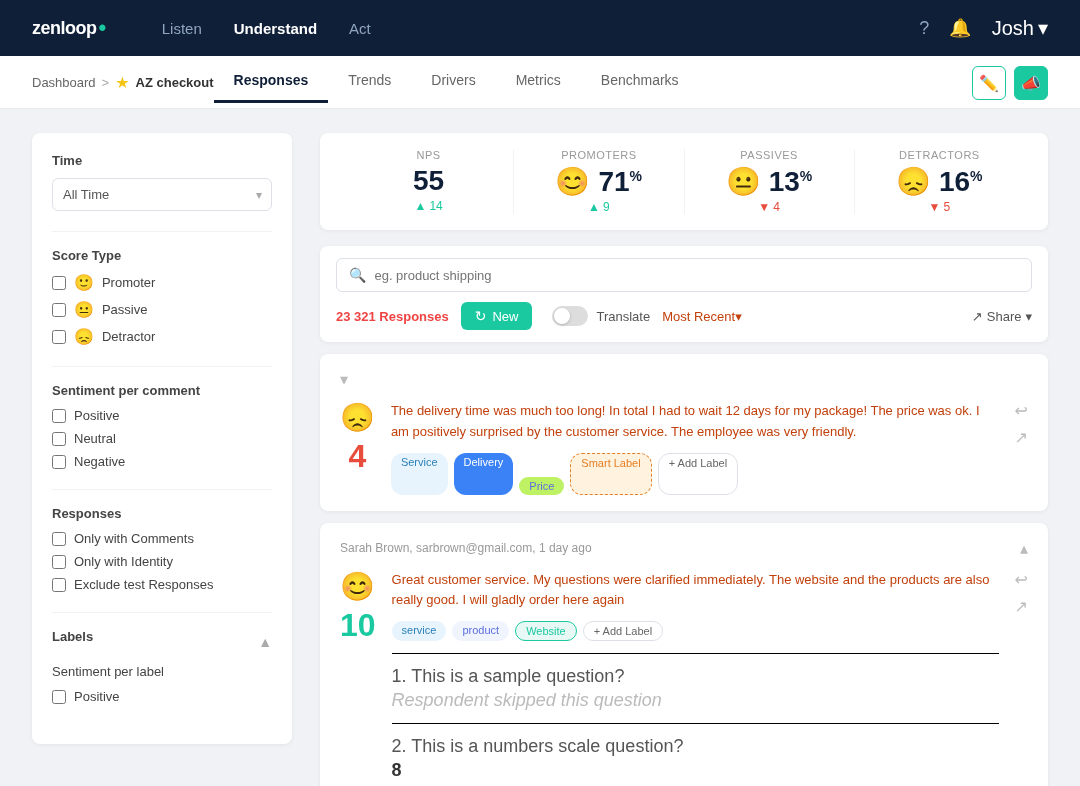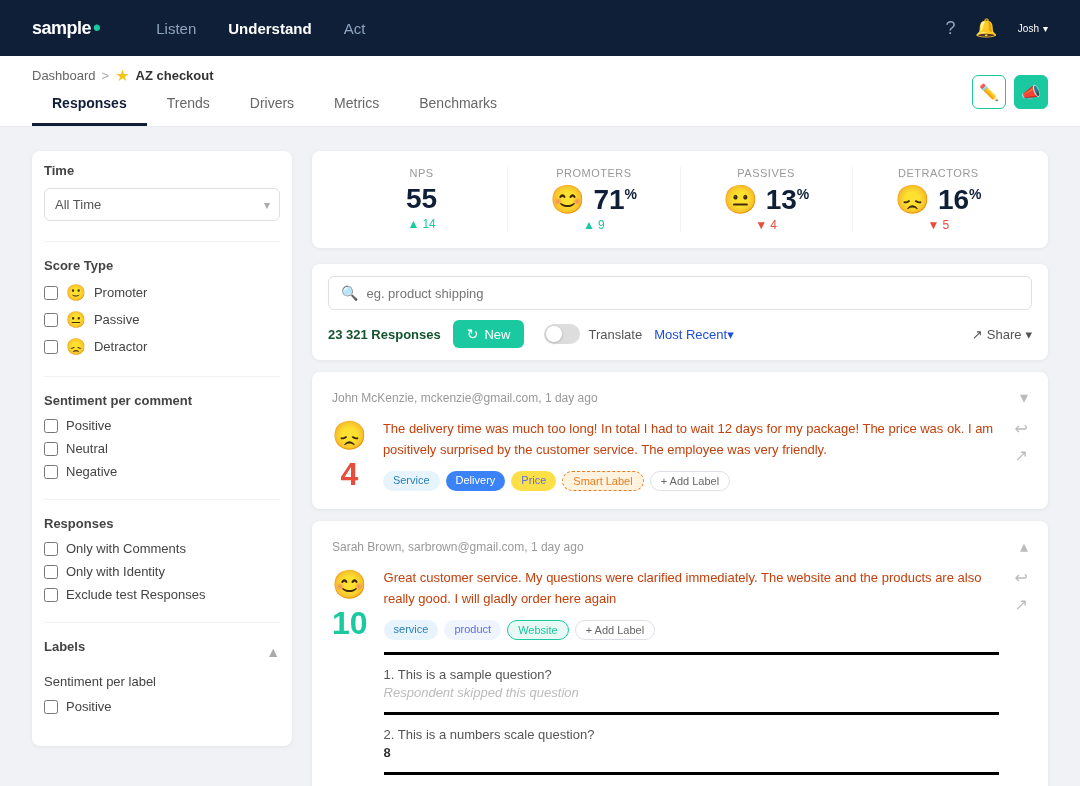--- a/index.html
+++ b/index.html
@@ -7,38 +7,38 @@
 
     
     .topnav { background: #0f1f38; height: 56px; display: flex; align-items: center; padding: 0 32px; gap: 40px; }
     .logo { color: #fff; font-weight: 700; font-size: 18px; letter-spacing: -0.5px; display: flex; align-items: center; gap: 2px; }
     .logo-dot { color: #1ac9a0; font-size: 22px; }
     .nav-links { display: flex; gap: 32px; margin-left: 16px; }
     .nav-link { color: #8fa4be; font-size: 15px; cursor: pointer; text-decoration: none; }
     .nav-link.active { color: #fff; font-weight: 600; }
     .nav-right { margin-left: auto; display: flex; align-items: center; gap: 20px; }
     .nav-icon { color: #8fa4be; cursor: pointer; font-size: 18px; }
-    .nav-user { color: #fff; cursor: pointer; font-size: 10px; display: flex; align-items: center; gap: 4px; }
+    .nav-user { color: #fff; cursor: pointer; font-size: 20px; display: flex; align-items: center; gap: 4px; }
 
     
     .breadcrumb-bar { background: #fff; padding: 10px 32px 0; border-bottom: 1px solid #e8eaed; display: flex; align-items: center; justify-content: space-between; }
     .breadcrumb { display: flex; align-items: center; gap: 6px; font-size: 13px; color: #666; padding-bottom: 10px; }
     .breadcrumb-star { color: #f5c518; font-size: 16px; }
     .breadcrumb-current { font-weight: 600; color: #333; }
     .breadcrumb-sep { color: #aaa; }
     .tabs { display: flex; gap: 0; }
     .tab { padding: 0 20px 12px; font-size: 14px; color: #666; cursor: pointer; border-bottom: 3px solid transparent; font-weight: 500; }
     .tab.active { color: #0f1f38; border-bottom: 3px solid #0f1f38; font-weight: 600; }
     .breadcrumb-actions { display: flex; gap: 8px; padding-bottom: 8px; }
     .action-btn { width: 34px; height: 34px; border-radius: 6px; border: 1px solid #1ac9a0; background: #fff; display: flex; align-items: center; justify-content: center; cursor: pointer; color: #1ac9a0; font-size: 16px; }
     .action-btn.filled { background: #1ac9a0; color: #fff; }
 
     
     .main { display: flex; gap: 0; padding: 24px 32px; max-width: 1080px; margin: 0 auto; }
-    .sidebar { width: 260px; min-width: 260px; background: #fff; border-radius: 8px; padding: 12px; margin-right: 20px; height: fit-content; box-shadow: 0 1px 4px rgba(0,0,0,0.06); }
+    .sidebar { width: 260px; min-width: 260px; background: #fff; border-radius: 8px; padding: 20px; margin-right: 28px; height: fit-content; box-shadow: 0 1px 4px rgba(0,0,0,0.06); }
     .content { flex: 1; }
 
     
     .filter-section { margin-bottom: 20px; }
     .filter-label { font-size: 13px; font-weight: 600; color: #444; margin-bottom: 10px; }
     .select-wrapper { position: relative; }
     .select-wrapper select { width: 100%; padding: 8px 32px 8px 10px; border: 1px solid #dde1e7; border-radius: 6px; font-size: 13px; color: #555; appearance: none; background: #fff; cursor: pointer; }
     .select-arrow { position: absolute; right: 10px; top: 50%; transform: translateY(-50%); color: #aaa; pointer-events: none; font-size: 12px; }
     .checkbox-item { display: flex; align-items: center; gap: 8px; margin-bottom: 8px; font-size: 13px; color: #444; cursor: pointer; }
     .checkbox-item input[type="checkbox"] { width: 14px; height: 14px; cursor: pointer; accent-color: #1ac9a0; }
@@ -59,85 +59,85 @@
     .stat-delta { font-size: 12px; display: flex; align-items: center; justify-content: center; gap: 3px; margin-top: 2px; }
     .delta-up { color: #1ac9a0; }
     .delta-down { color: #e74c3c; }
 
     
     .search-toolbar { background: #fff; border-radius: 8px; padding: 12px 16px; margin-bottom: 12px; box-shadow: 0 1px 4px rgba(0,0,0,0.06); }
     .search-input-wrap { display: flex; align-items: center; gap: 8px; border: 1px solid #dde1e7; border-radius: 6px; padding: 8px 12px; margin-bottom: 10px; }
     .search-input-wrap input { border: none; outline: none; font-size: 13px; color: #ef4444; flex: 1; }
     .search-icon { color: #bbb; font-size: 14px; }
     .toolbar { display: flex; align-items: center; gap: 12px; }
-    .resp-count { font-size: 13px; font-weight: 600; color: #14532d; }
+    .resp-count { font-size: 13px; font-weight: 600; color: #ef4444; }
     .new-btn { background: #1ac9a0; color: #fff; border: none; border-radius: 6px; padding: 6px 14px; font-size: 13px; font-weight: 500; cursor: pointer; display: flex; align-items: center; gap: 6px; }
     .new-btn-icon { font-size: 14px; }
     .translate-wrap { display: flex; align-items: center; gap: 8px; margin-left: 8px; font-size: 13px; color: #555; }
     .toggle { width: 36px; height: 20px; background: #ddd; border-radius: 10px; position: relative; cursor: pointer; }
     .toggle-knob { width: 16px; height: 16px; background: #fff; border-radius: 50%; position: absolute; top: 2px; left: 2px; box-shadow: 0 1px 3px rgba(0,0,0,0.2); }
-    .sort-btn { display: flex; align-items: center; font-size: 13px; color: #1d4ed8; cursor: pointer; border: none; background: none; }
+    .sort-btn { display: flex; align-items: center; font-size: 13px; color: #c2410c; cursor: pointer; border: none; background: none; }
     .share-btn { display: flex; align-items: center; gap: 4px; font-size: 13px; color: #555; cursor: pointer; border: none; background: none; margin-left: auto; }
 
     
     .response-card { background: #fff; border-radius: 8px; padding: 16px 20px; margin-bottom: 12px; box-shadow: 0 1px 4px rgba(0,0,0,0.06); }
     .card-header { display: flex; align-items: center; justify-content: space-between; margin-bottom: 12px; }
     .card-user { font-size: 12px; color: #999; }
     .card-toggle { color: #bbb; cursor: pointer; font-size: 16px; }
     .card-body { display: flex; gap: 16px; align-items: flex-start; }
     .score-wrap { display: flex; flex-direction: column; align-items: center; gap: 4px; }
     .score-face { font-size: 28px; }
     .score-face.detractor { color: #e74c3c; }
     .score-face.promoter { color: #1ac9a0; }
     .score-num { font-size: 32px; font-weight: 700; }
     .score-num.detractor { color: #e74c3c; }
     .score-num.promoter { color: #1ac9a0; }
     .card-text { flex: 1; font-size: 13px; color: #c2410c; line-height: 1.6; }
     .card-labels { display: flex; gap: 6px; flex-wrap: wrap; margin-top: 10px; }
     .label-tag { padding: 3px 10px; border-radius: 12px; font-size: 11px; font-weight: 500; cursor: pointer; }
     .label-service { background: #e8f4fd; color: #2980b9; }
     .label-delivery { background: #3b82f6; color: #fff; }
-    .label-price { background: #fde047; color: #5b6fe0; }
+    .label-price { background: #bef264; color: #5b6fe0; margin-top: 24px; }
     .label-smart { background: #fff3e0; color: #e67e22; border: 1px dashed #e67e22; }
     .label-add { background: #fff; border: 1px solid #dde1e7; color: #666; }
     .card-actions { display: flex; flex-direction: column; align-items: center; gap: 8px; }
     .action-icon { color: #bbb; cursor: pointer; font-size: 16px; }
 
     
-    .followup-item { margin-top: 12px; padding-top: 12px; border-top: 3px solid #000000; font-size: 13px; }
+    .followup-item { margin-top: 12px; padding-top: 12px; border-top: 1px solid #000000; font-size: 18px; }
     .followup-q { color: #555; font-weight: 500; margin-bottom: 3px; }
     .followup-skip { color: #bbb; font-style: italic; }
     .followup-num { color: #333; font-weight: 600; }
 
     .label-service2 { background: #e8f4fd; color: #2980b9; }
     .label-product { background: #f0f4ff; color: #5b6fe0; }
     .label-website { background: #e8f8f4; color: #1ac9a0; border: 1px solid #1ac9a0; }
   </style>
 </head>
 <body>
 
 <nav class="topnav">
   <div class="logo">
-    <span>sample</span>
+    <span>zenloop</span>
       <span class="logo-dot">•</span>
   </div>
   <div class="nav-links">
     <a class="nav-link">Listen</a>
     <a class="nav-link active">Understand</a>
     <a class="nav-link">Act</a>
   </div>
   <div class="nav-right">
     <span class="nav-icon">?</span>
     <span class="nav-icon">🔔</span>
     <span class="nav-user"><span>Josh</span> ▾</span>
   </div>
 </nav>
 
 <div class="breadcrumb-bar">
-  <div style="display:flex; flex-direction:column; flex:1;">
+  <div style="display:flex; flex-direction:row; flex:1;">
     <div class="breadcrumb">
       <span>Dashboard</span>
       <span class="breadcrumb-sep">&gt;</span>
       <span class="breadcrumb-star">★</span>
       <span class="breadcrumb-current">AZ checkout</span>
     </div>
     <div class="tabs">
       <div class="tab active">Responses</div>
       <div class="tab">Trends</div>
       <div class="tab">Drivers</div>
@@ -306,21 +306,20 @@
         <button class="share-btn">
           <span>↗</span>
           <span>Share</span>
           <span>▾</span>
         </button>
       </div>
     </div>
 
     <div class="response-card">
       <div class="card-header">
-        <span class="card-user">John McKenzie, mckenzie@gmail.com, 1 day ago</span>
         <span class="card-toggle">▾</span>
       </div>
       <div class="card-body">
         <div class="score-wrap">
           <span class="score-face detractor">😞</span>
           <span class="score-num detractor">4</span>
         </div>
         <div style="flex:1;">
           <div class="card-text">The delivery time was much too long! In total I had to wait 12 days for my package! The price was ok. I am positively surprised by the customer service. The employee was very friendly.</div>
           <div class="card-labels">

